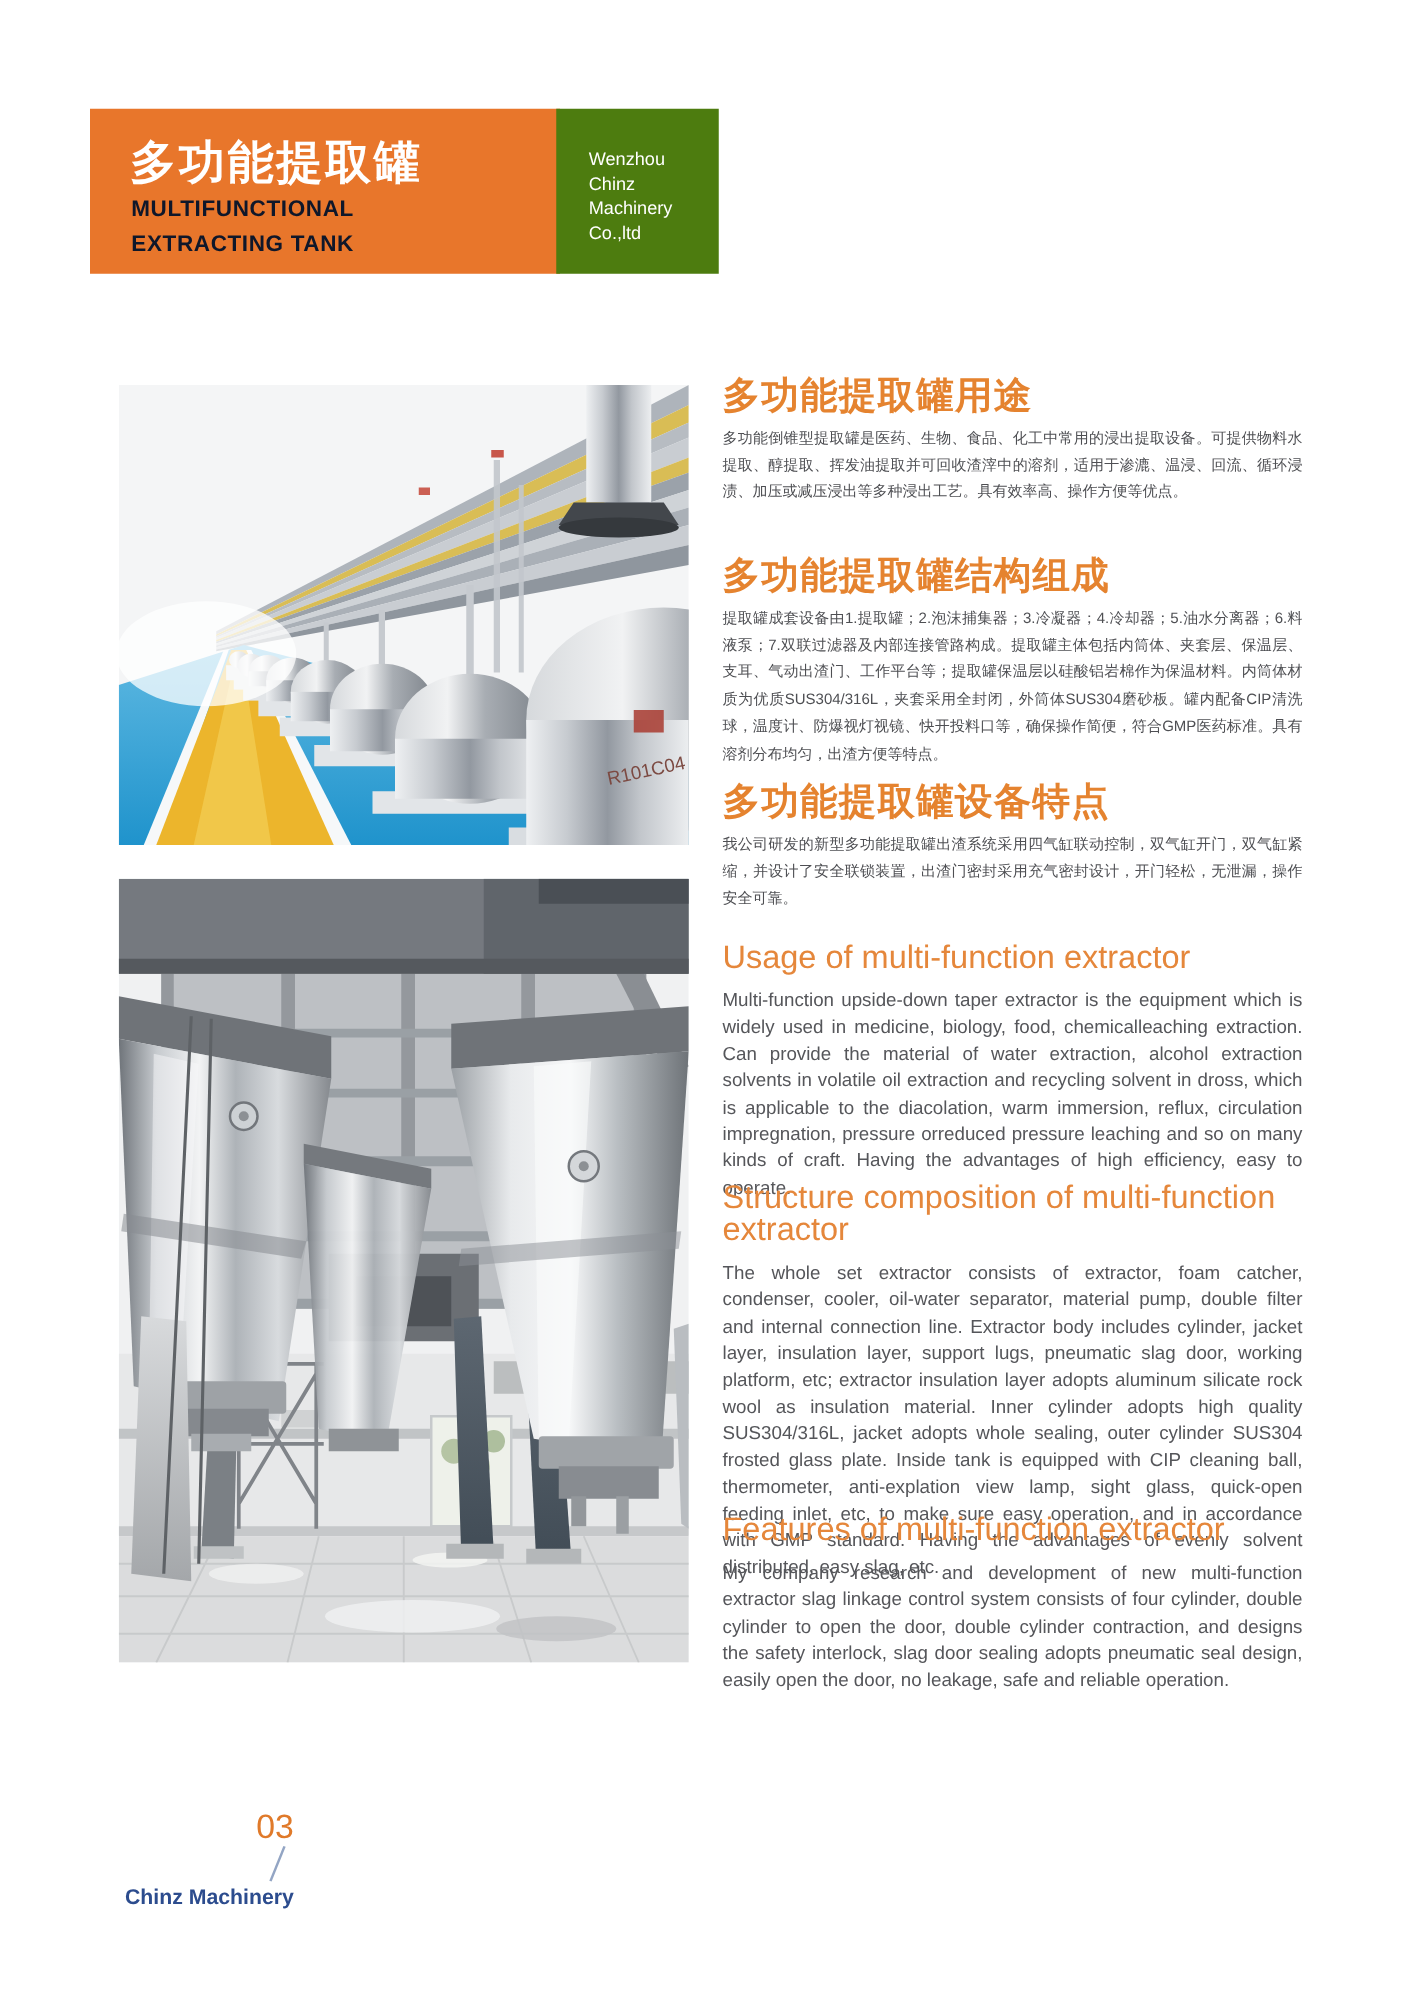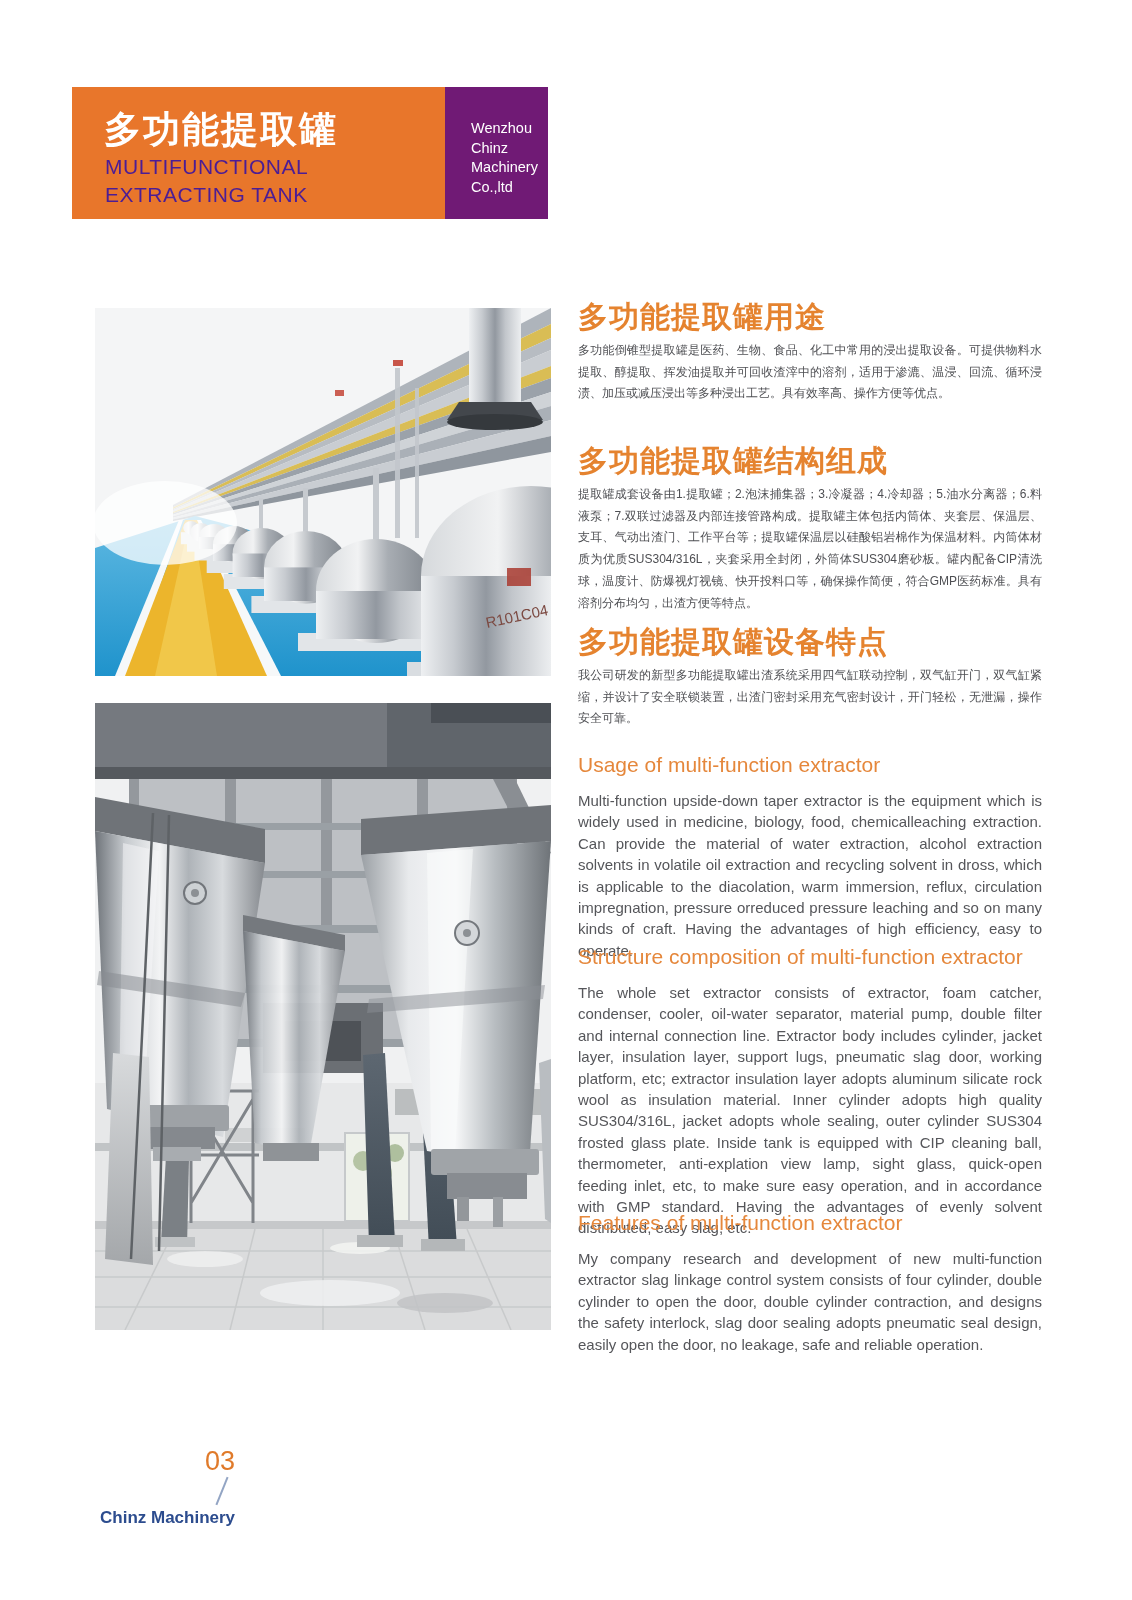--- a/index.html
+++ b/index.html
@@ -3,32 +3,32 @@
 <meta charset="utf-8">
 <style>
   html,body{margin:0;padding:0;background:#ffffff;}
   .page{
     position:relative;width:1132px;height:1600px;background:#ffffff;overflow:hidden;
     font-family:"Liberation Sans","DejaVu Sans",sans-serif;
   }
   
   .hdr-orange{position:absolute;left:72px;top:87px;width:376px;height:132px;background:#E8762B;}
   .hdr-title{position:absolute;left:32px;top:18px;color:#ffffff;font-size:37px;font-weight:bold;letter-spacing:2px;white-space:nowrap;}
-  .hdr-sub{position:absolute;left:33px;top:66px;color:#4c1d95;font-size:21px;line-height:28px;font-weight:400;letter-spacing:.5px;}
-  .hdr-blue{position:absolute;left:445px;top:87px;width:103px;height:132px;background:#701a75;}
+  .hdr-sub{position:absolute;left:33px;top:66px;color:#0f172a;font-size:18px;line-height:28px;font-weight:700;letter-spacing:.5px;}
+  .hdr-blue{position:absolute;left:445px;top:87px;width:130px;height:132px;background:#4d7c0f;}
   .hdr-company{position:absolute;left:26px;top:32px;width:82px;color:#ffffff;font-size:14.5px;line-height:19.5px;font-weight:500;}
   
   .photo1{position:absolute;left:95px;top:308px;width:456px;height:368px;}
   .photo2{position:absolute;left:95px;top:703px;width:456px;height:627px;}
   .photo1 svg,.photo2 svg{display:block;width:100%;height:100%;}
   
   .sec{position:absolute;left:578px;width:464px;}
   .h-cn{margin:0 0 8px 0;font-size:30px;line-height:30px;font-weight:600;color:#E5832F;letter-spacing:1px;}
   .b-cn{margin:0;font-size:12px;line-height:21.7px;font-weight:500;color:#4E4F53;text-align:justify;}
-  .h-en{margin:0 0 12px 0;font-size:21px;line-height:26px;font-weight:500;color:#E5873B;}
+  .h-en{margin:0 0 12px 0;font-size:26px;line-height:26px;font-weight:500;color:#E5873B;}
   .b-en{margin:0;font-size:15px;line-height:21.4px;color:#55565A;text-align:justify;}
   
   .footer{position:absolute;left:100px;top:1446px;display:flex;align-items:flex-end;flex-direction:column;}
   .pg-num{font-size:27px;font-weight:500;color:#E07A2A;line-height:30px;}
   .slash{display:inline-block;width:2px;height:30px;background:#93A5C4;transform:rotate(22deg);margin:0 12px 0 10px;}
   .brand{font-size:17px;font-weight:600;color:#2C4C8E;line-height:24px;padding-bottom:2px;}
 </style>
 </head>
 <body>
 

